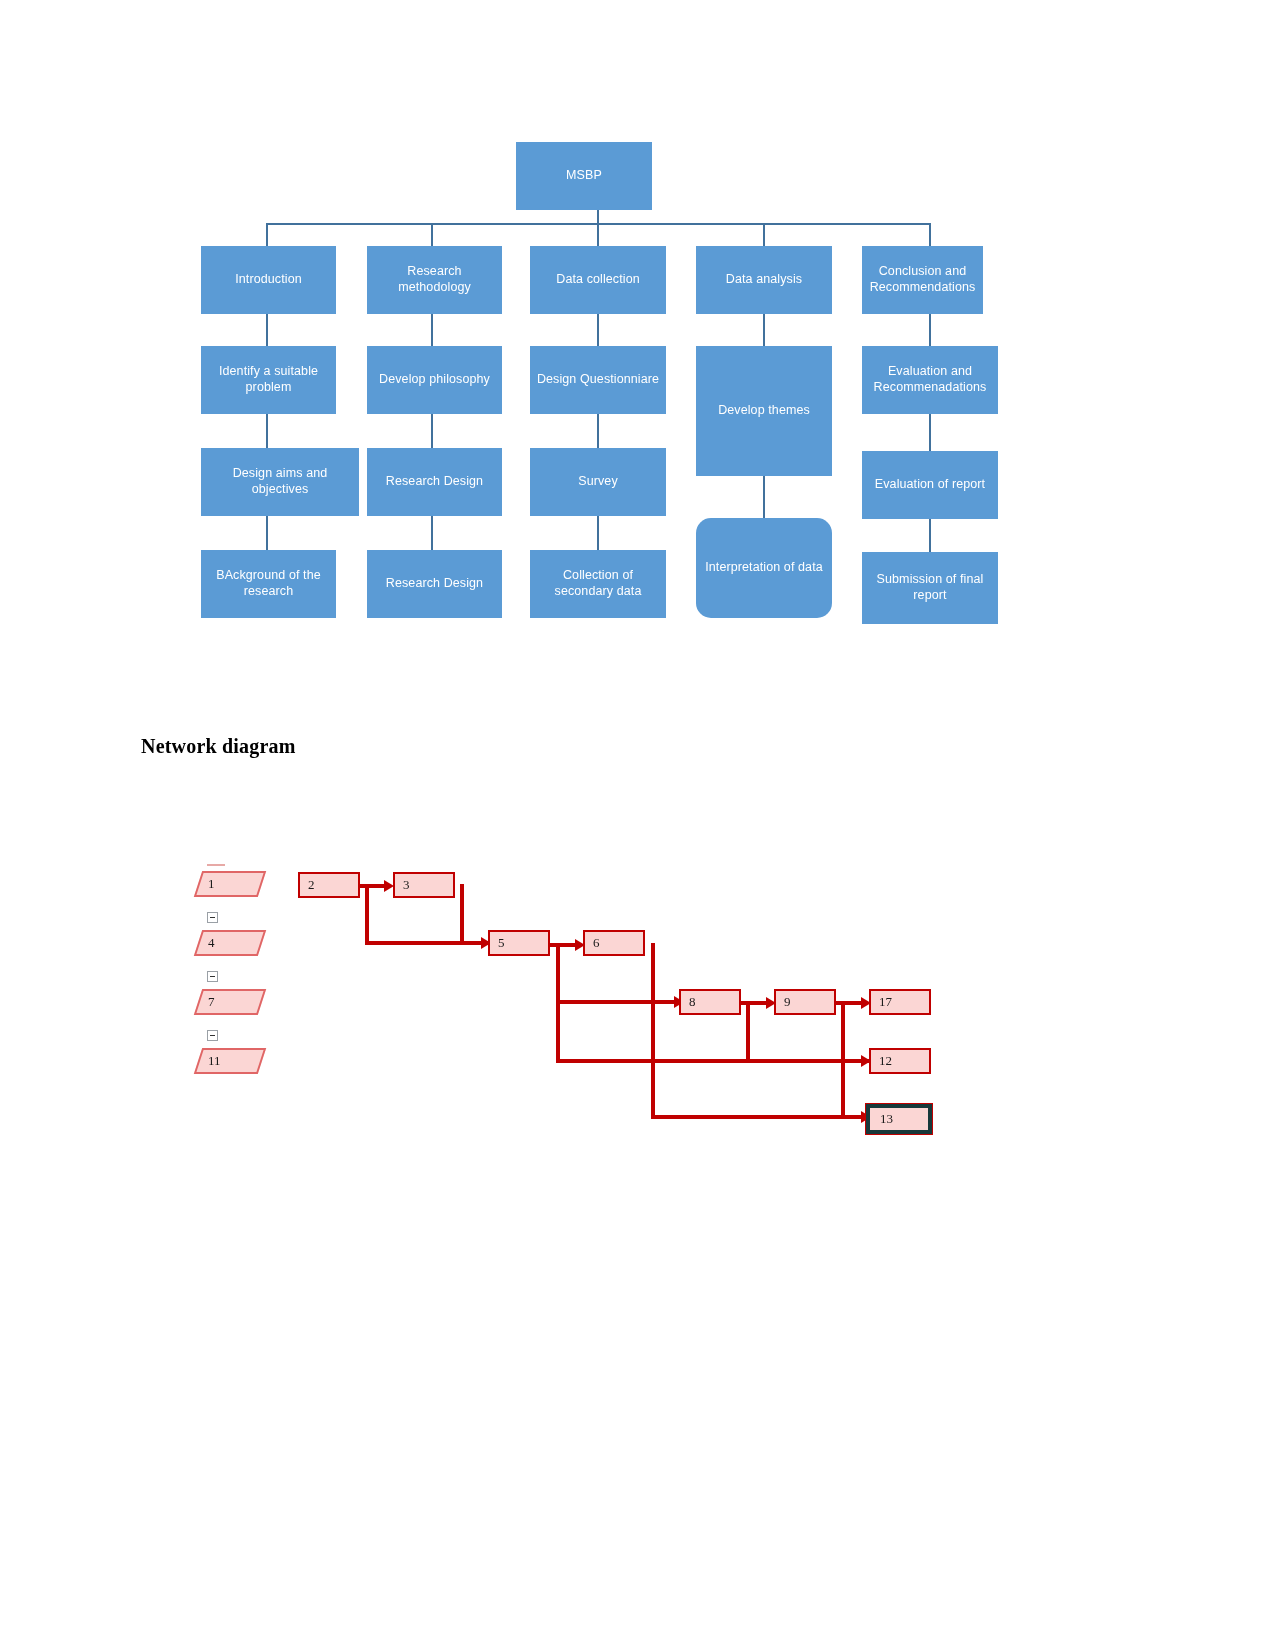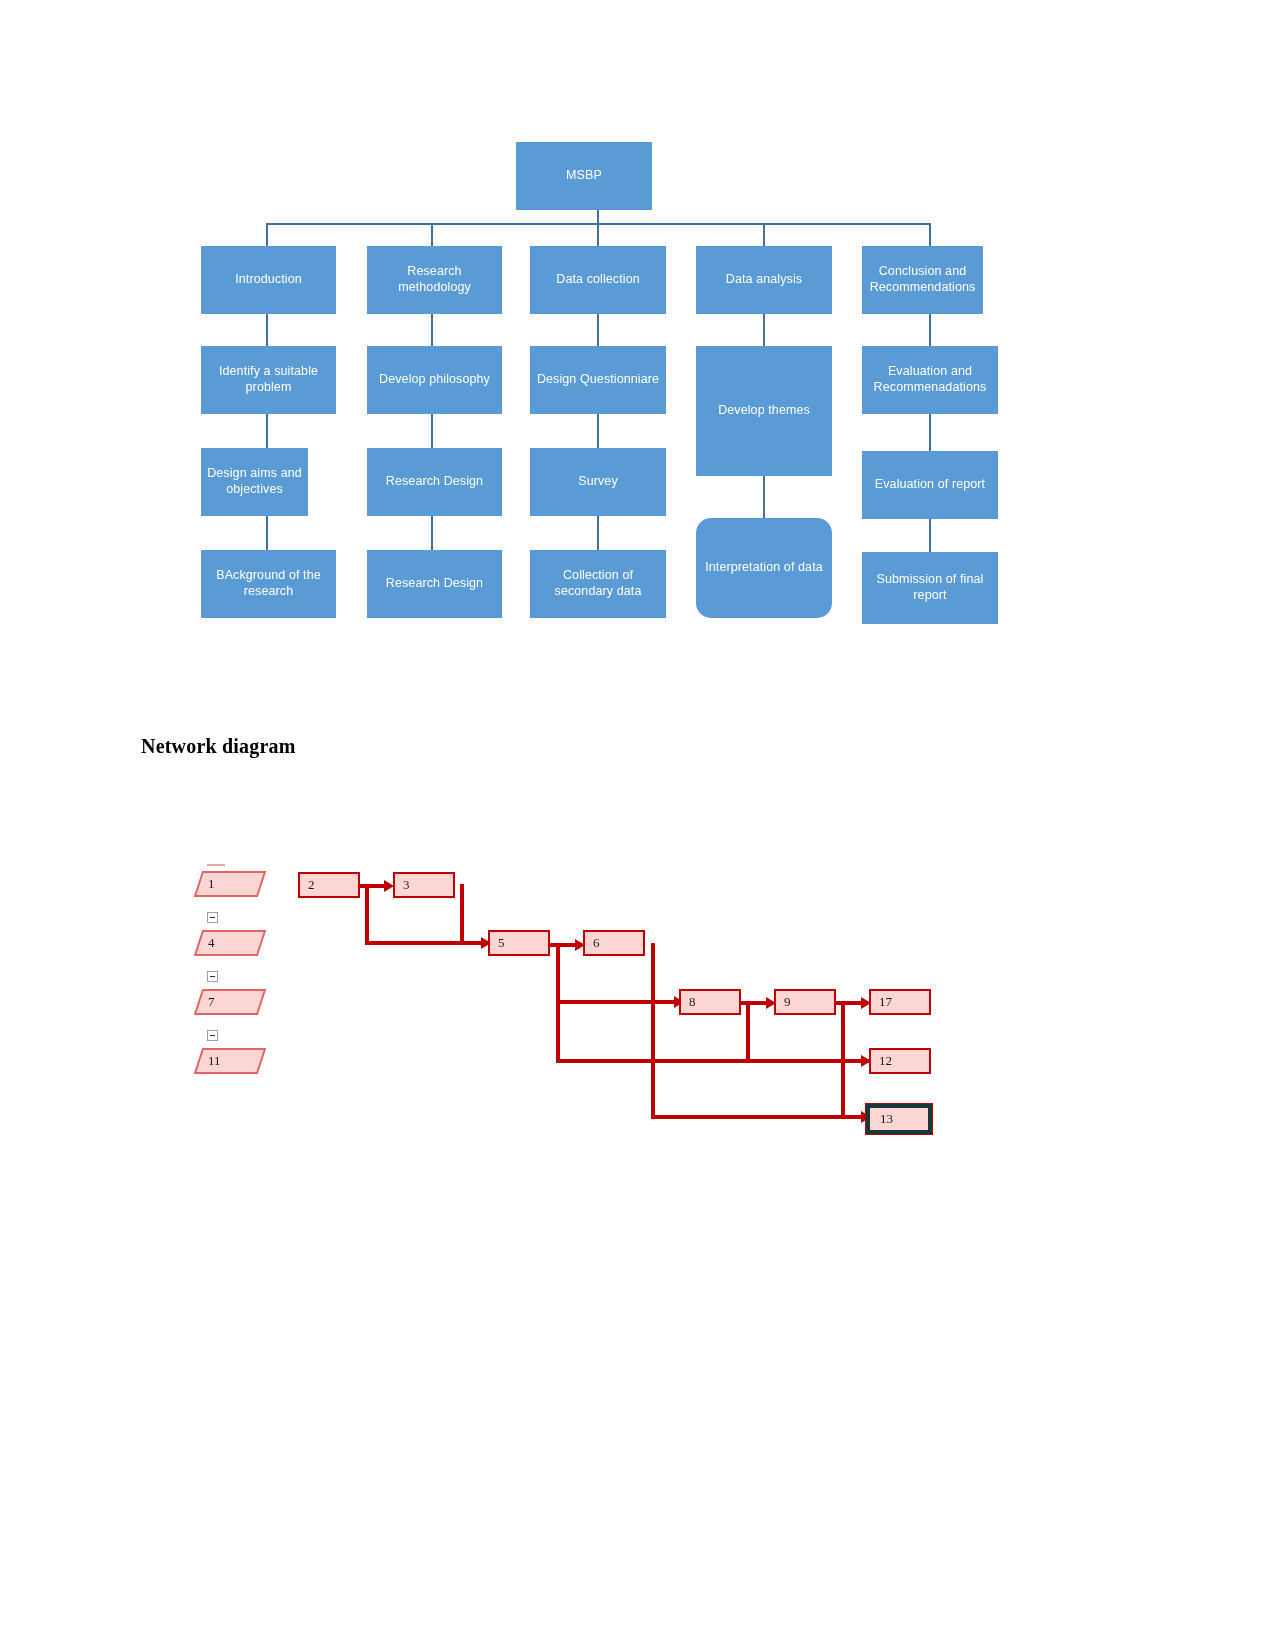--- a/index.html
+++ b/index.html
@@ -176,21 +176,21 @@
     <div class="oc-line v" style="left:749px; top:93px; height:23px;"></div>
 
     <div class="oc-box" style="left:21px; top:116px; width:135px; height:68px;">
       <span>Introduction</span>
     </div>
     <div class="oc-line v" style="left:86px; top:184px; height:32px;"></div>
     <div class="oc-box" style="left:21px; top:216px; width:135px; height:68px;">
       <span>Identify a suitable problem</span>
     </div>
     <div class="oc-line v" style="left:86px; top:284px; height:34px;"></div>
-    <div class="oc-box" style="left:21px; top:318px; width:107px; height:68px;">
+    <div class="oc-box" style="left:21px; top:318px; width:158px; height:68px;">
       <span>Design aims and objectives</span>
     </div>
     <div class="oc-line v" style="left:86px; top:386px; height:34px;"></div>
     <div class="oc-box" style="left:21px; top:420px; width:135px; height:68px;">
       <span>BAckground of the research</span>
     </div>
 
     <div class="oc-box" style="left:187px; top:116px; width:135px; height:68px;">
       <span>Research methodology</span>
     </div>

